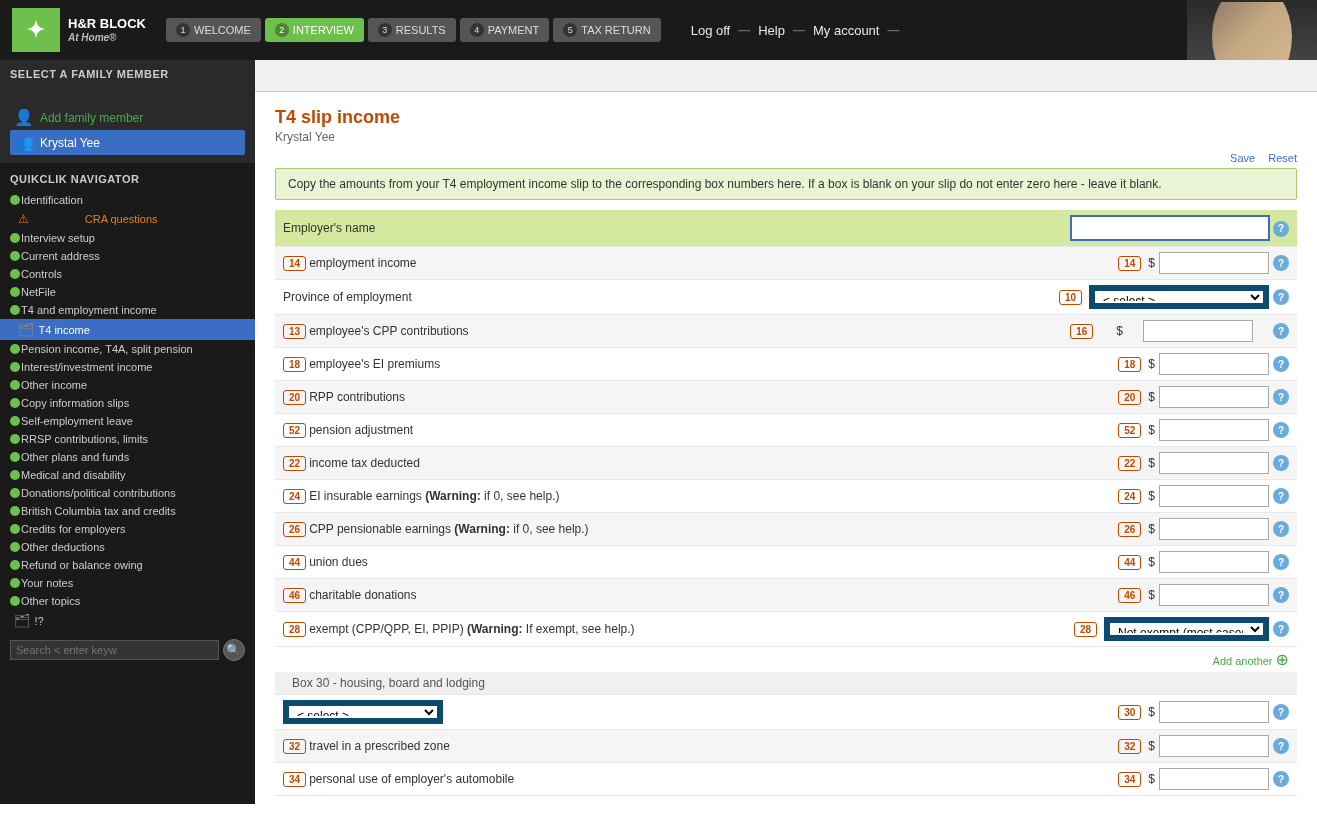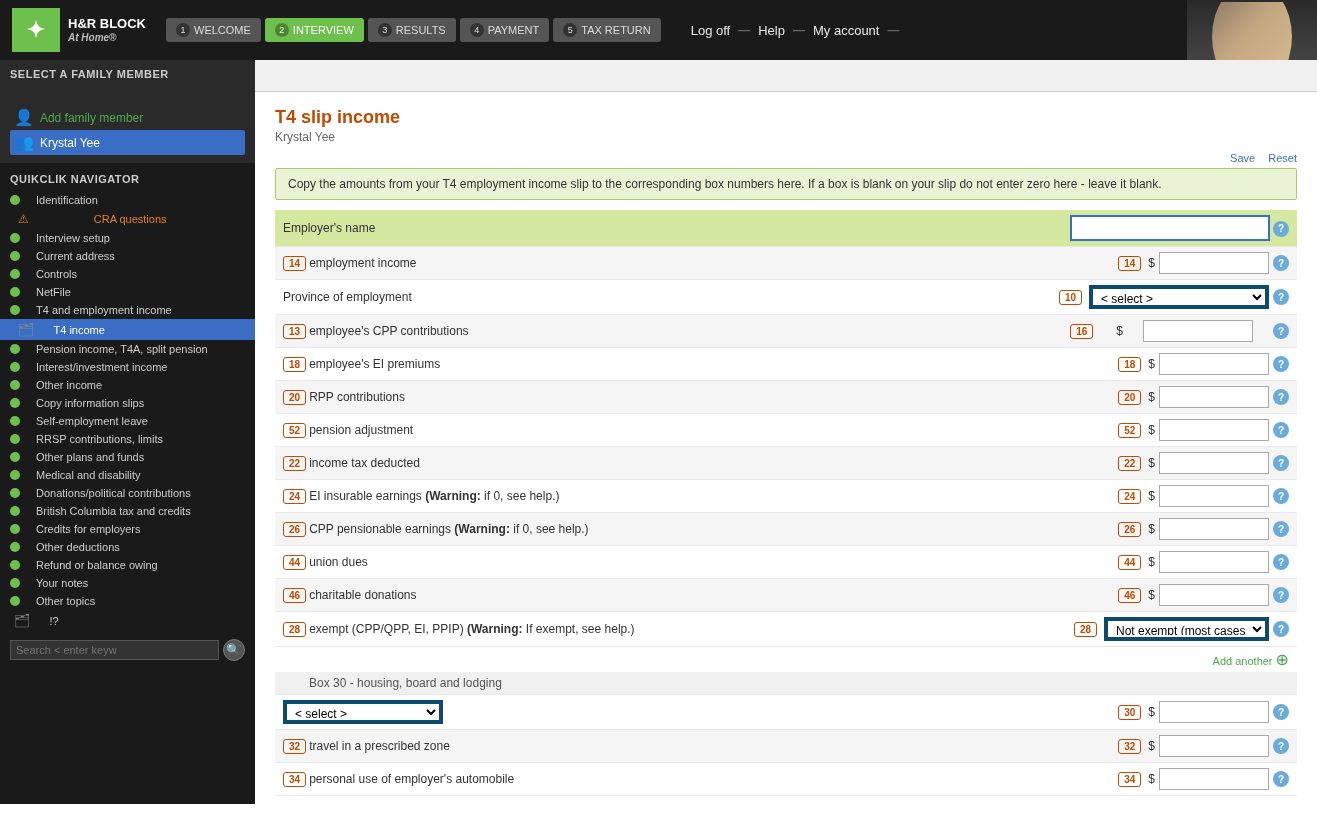--- a/index.html
+++ b/index.html
@@ -98,21 +98,21 @@
 
     #quickclik-title {
       color: #ccc;
       font-size: 11px;
       font-weight: bold;
       text-transform: uppercase;
       letter-spacing: 0.5px;
       padding: 10px 10px 6px;
     }
     .nav-item {
-      display: flex; align-items: center; gap: 16px;
+      display: flex; align-items: center; gap: 1px;
       padding: 3px 10px;
       cursor: pointer;
       color: #ccc;
       font-size: 11px;
     }
     .nav-item.active-item {
       background: #3a6ec4;
       color: white;
     }
     .nav-dot {
@@ -208,21 +208,21 @@
       height: 26px;
     }
     .help-icon {
       display: inline-flex; align-items: center; justify-content: center;
       width: 16px; height: 16px; border-radius: 50%;
       background: #6aabdb;
       color: white; font-size: 10px; font-weight: bold;
       cursor: pointer; flex-shrink: 0;
     }
     .select-input {
-      border: 4px solid #0c4a6e;
+      border: 6px solid #0c4a6e;
       padding: 2px 4px;
       font-size: 12px;
       height: 24px;
       background: white;
     }
     .select-wide { width: 180px; }
     .select-medium { width: 160px; }
     .not-exempt-select { width: 165px; }
     .box-num-badge {
       display: inline-flex;
@@ -303,21 +303,21 @@
     <div id="quickclik-title">
       <span>QuikClik Navigator</span>
     </div>
 
     <div class="nav-item">
       <span class="nav-dot"></span>
         <span>Identification</span>
     </div>
     <div class="nav-item" style="padding-left:18px;">
       <span class="warn-circle">⚠</span>
-        <span style="color:#e8801a;margin-left:10px;padding-left:39px;">CRA questions</span>
+        <span style="color:#e8801a;margin-left:16px;padding-left:39px;">CRA questions</span>
     </div>
     <div class="nav-item">
       <span class="nav-dot"></span>
         <span>Interview setup</span>
     </div>
     <div class="nav-item">
       <span class="nav-dot"></span>
         <span>Current address</span>
     </div>
     <div class="nav-item">
@@ -604,21 +604,21 @@
         </table>
 
       <div style="text-align:right;font-size:11px;padding:3px 8px;">
         <span class="add-another">Add another</span>
         <span class="add-icon">⊕</span>
       </div>
 
       <table class="form-table">
         <tbody>
             <tr class="housing-row">
-          <td style="padding:4px 24px;font-size:12px;color:#555;">
+          <td style="padding:4px 7px;font-size:12px;color:#555;">
             &nbsp;&nbsp;&nbsp;<span>Box 30 - housing, board and lodging</span>
           </td>
           <td></td>
         </tr>
         <tr class="form-row-normal">
           <td style="padding:5px 8px;">
             <select class="select-input select-medium">
               <option>&lt; select &gt;</option>
             </select>
           </td>

